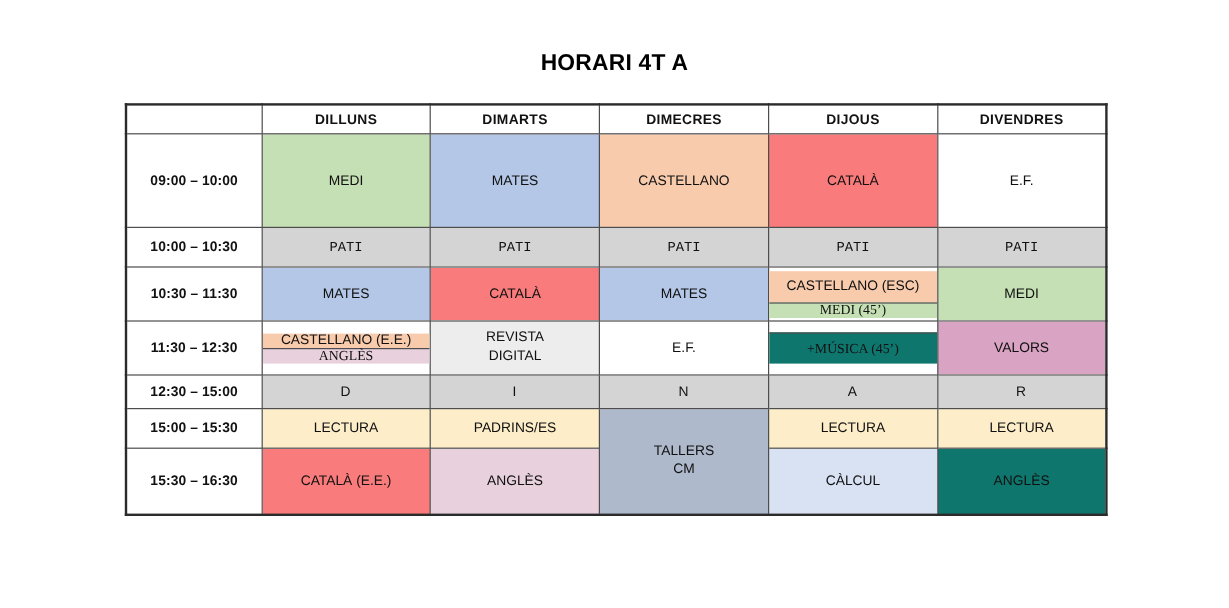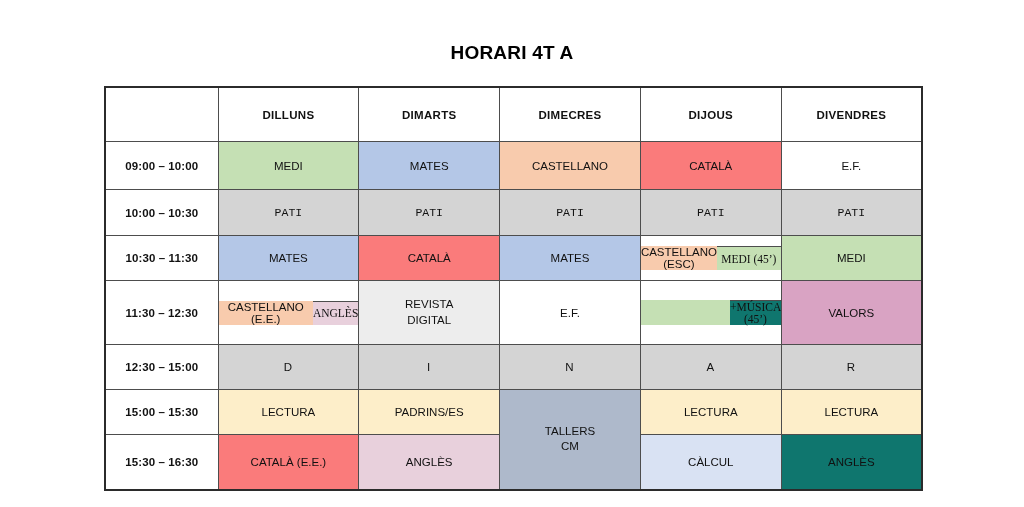--- a/index.html
+++ b/index.html
@@ -34,21 +34,21 @@
   .grid {
     position: absolute;
     left: 104px;
     top: 58px;
     width: 817px;
     border-collapse: collapse;
     table-layout: fixed;
   }
   .grid td, .grid th {
     border: 1px solid #4d4d4d;
-    padding: 16px;
+    padding: 1px;
     text-align: center;
     vertical-align: middle;
     font-size: 11.5px;
     font-weight: normal;
     color: #111;
     overflow: hidden;
   }
   .grid {
     border: 2px solid #2b2b2b;
   }
@@ -64,22 +64,22 @@
   }
   th.corner {
     background: #ffffff;
   }
   td.timecell {
     font-size: 11.5px;
     font-weight: bold;
     background: #ffffff;
     letter-spacing: 0.1px;
   }
-  .r-big   { height: 48px; }
-  .r-pati  { height: 21px; }
+  .r-big   { height: 78px; }
+  .r-pati  { height: 33px; }
   .r-mid   { height: 45px; }
   .r-dinar { height: 28px; }
   .r-lect  { height: 33px; }
   .r-last  { height: 55px; }
 
   
   .bg-green   { background: #c5e0b4; }
   .bg-blue    { background: #b4c7e7; }
   .bg-peach   { background: #f8cbad; }
   .bg-red     { background: #fa7b7b; }
@@ -102,21 +102,21 @@
     font-weight: bold;
     font-size: 12px;
     letter-spacing: 1px;
   }
   .two-line { line-height: 1.35; }
 
   
   td.split { padding: 0; border: 1px solid #4d4d4d; }
   .stack {
     display: flex;
-    flex-direction: row;
+    flex-direction: column;
     height: 100%;
     width: 100%;
   }
   .sub {
     display: flex;
     align-items: center;
     justify-content: center;
     flex: 1 1 auto;
     font-size: 11.5px;
     box-sizing: border-box;

